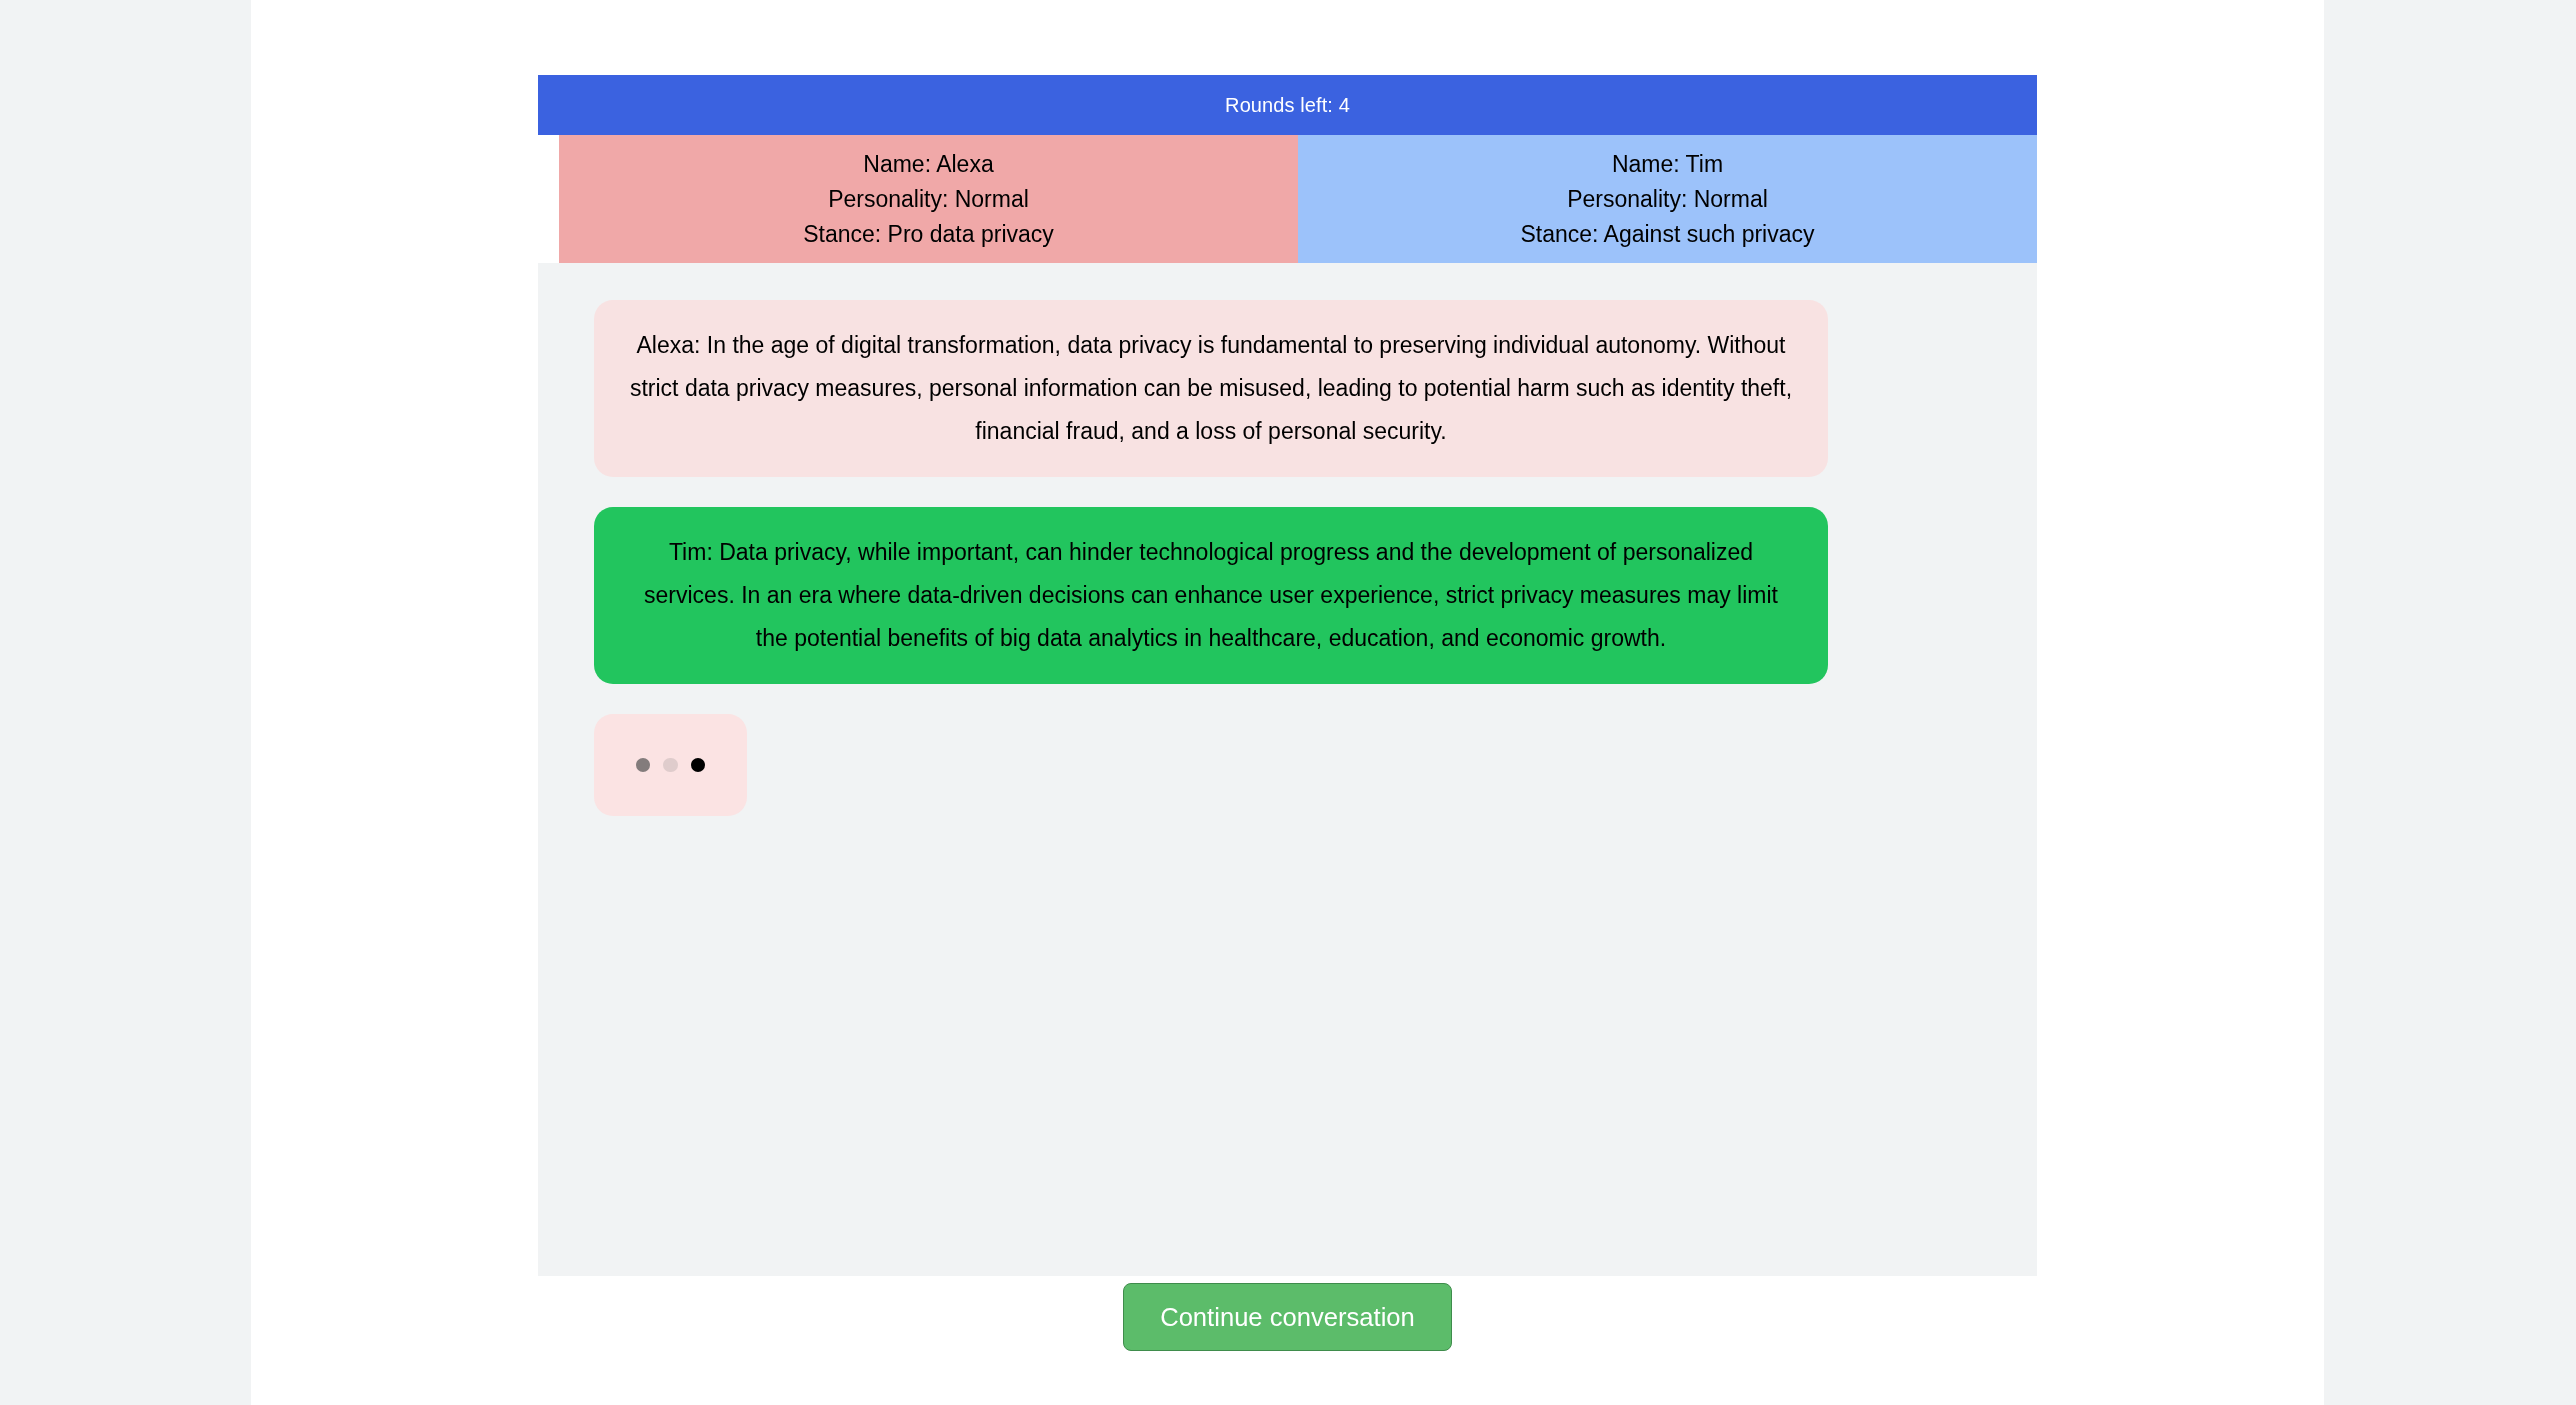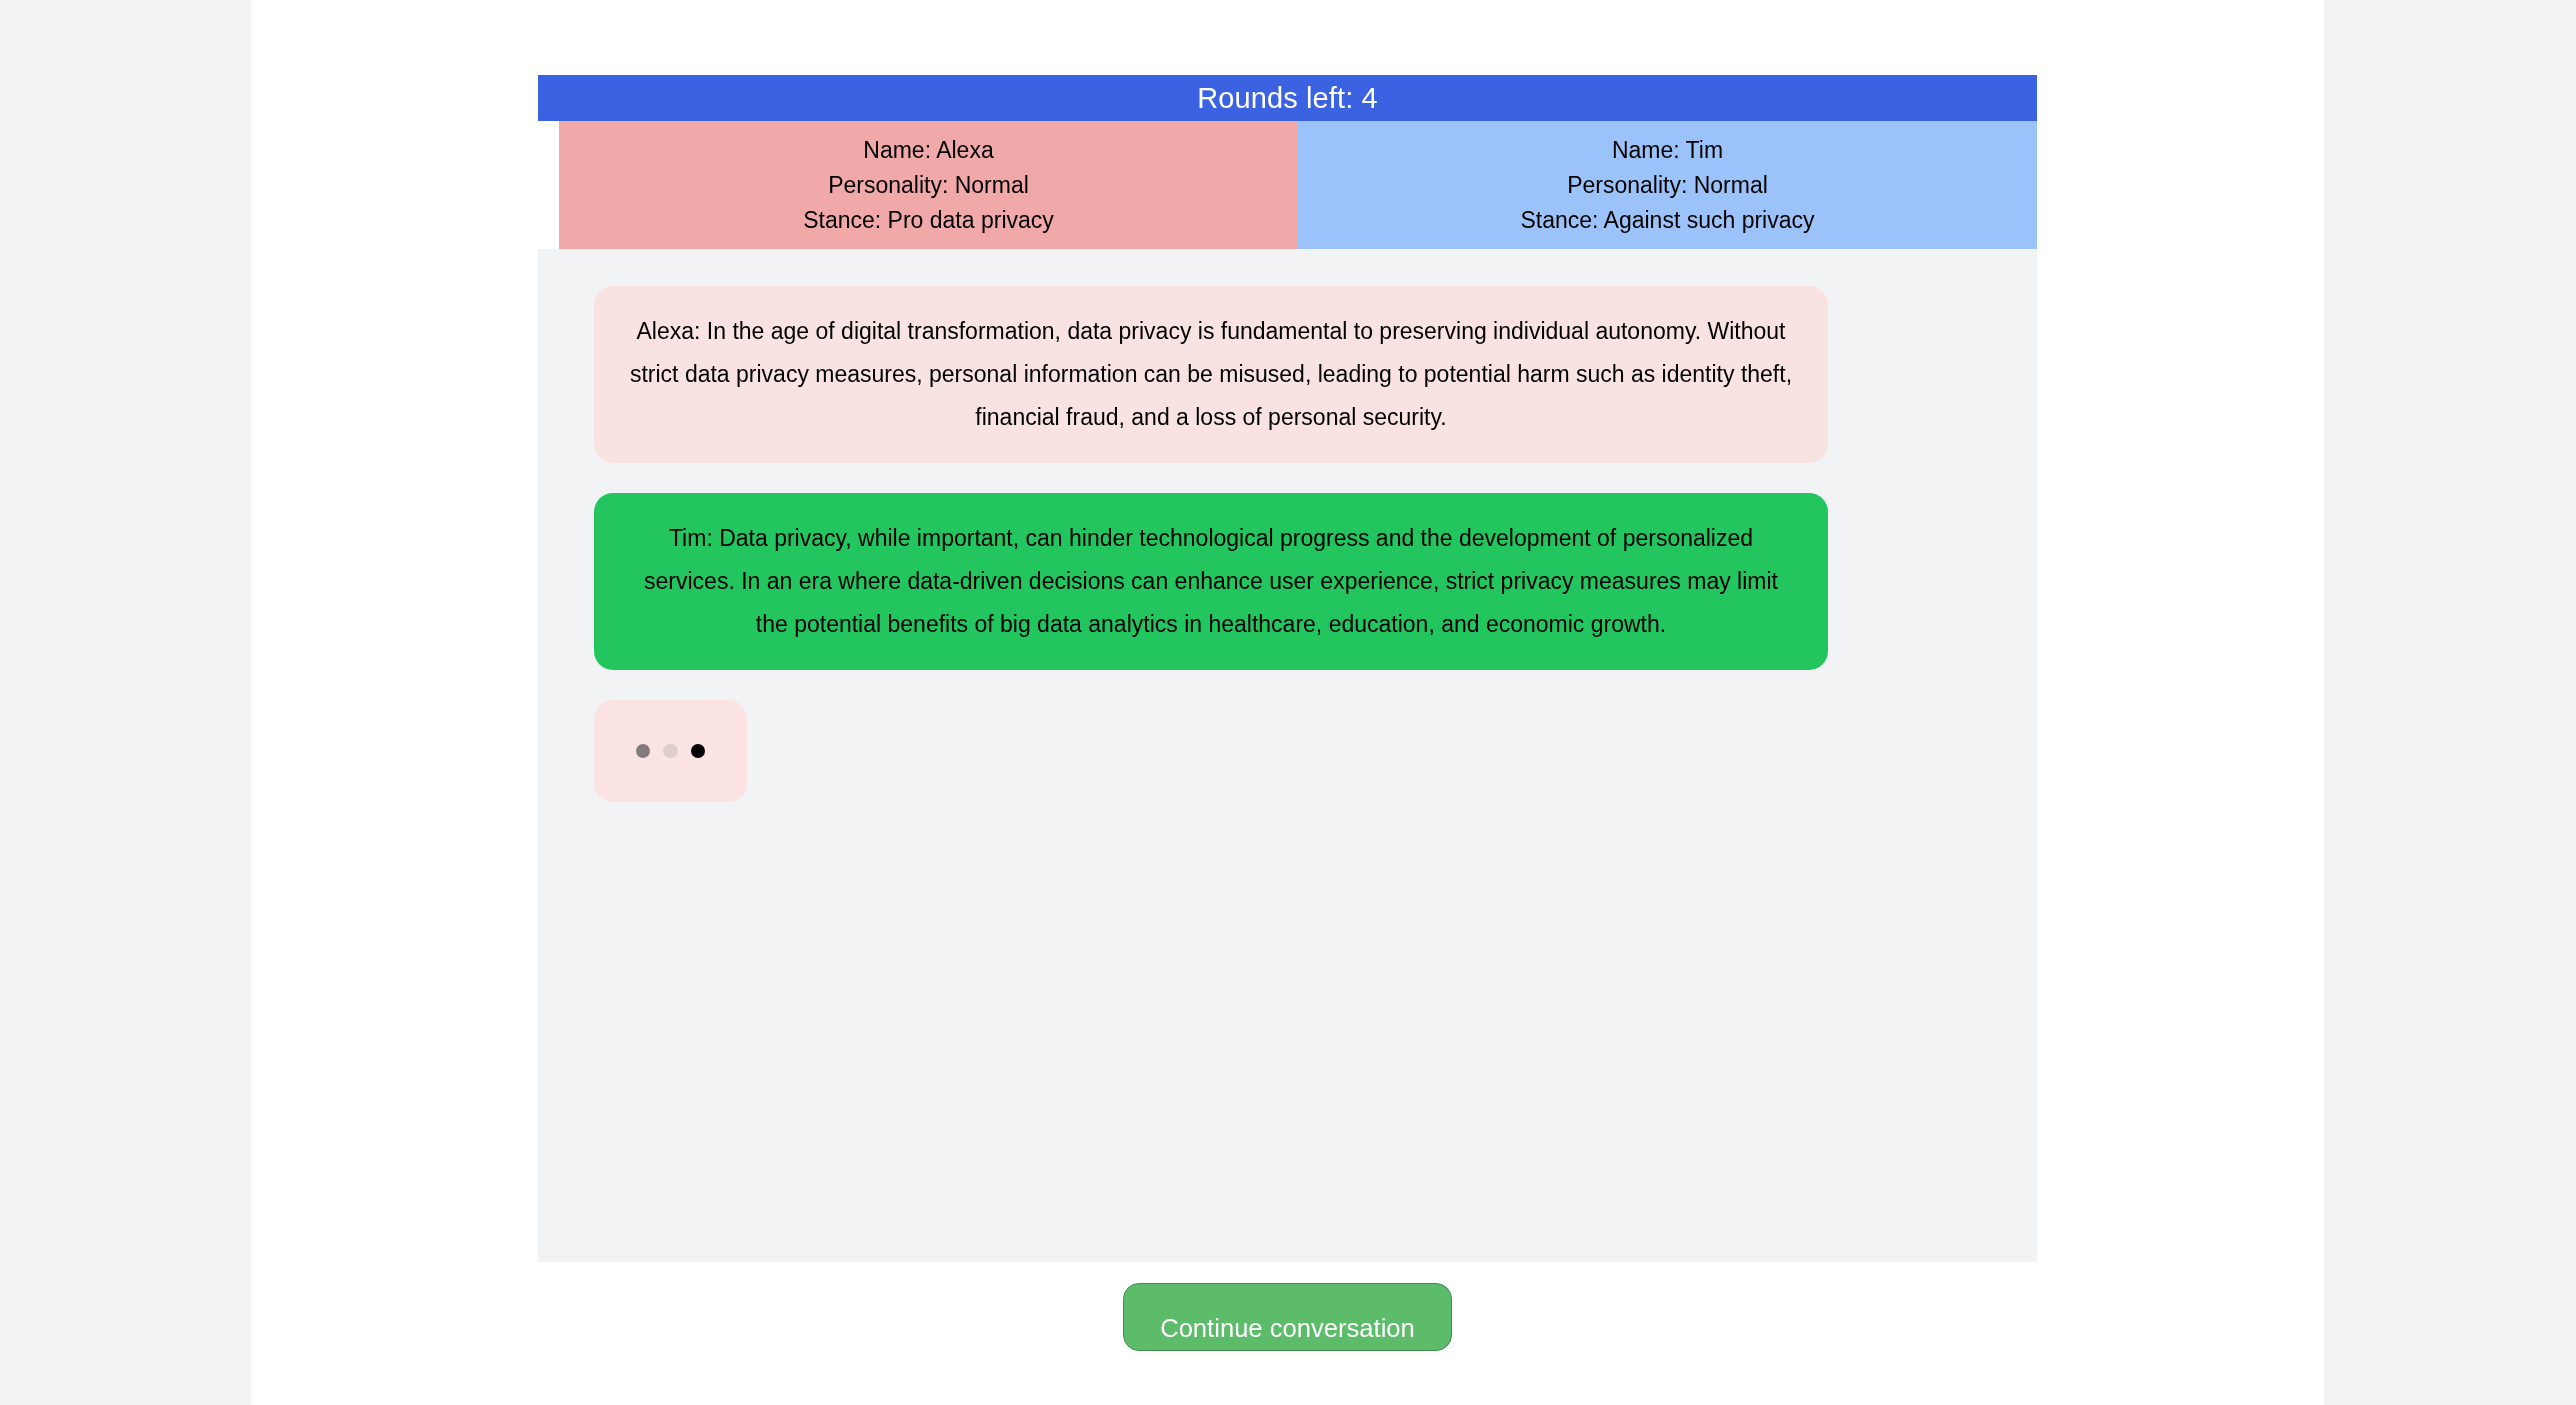--- a/index.html
+++ b/index.html
@@ -28,27 +28,27 @@
   .app {
     position: absolute;
     left: 287px;      
     top: 75px;
     width: 1499px;
     height: 1184px;
   }
 
   
   .rounds-bar {
-    height: 46px;
+    height: 60px;
     background: #3B62E0;
     color: #ffffff;
     display: flex;
     align-items: center;
     justify-content: center;
-    font-size: 29px;
+    font-size: 20px;
     line-height: 1;
     letter-spacing: 0.1px;
   }
 
   
   .debaters {
     display: flex;
     height: 128px;
     padding-left: 21px;
   }
@@ -115,25 +115,25 @@
     position: absolute;
     left: 287px;
     top: 1283px;
     width: 1499px;
     display: flex;
     justify-content: center;
   }
   .continue-btn {
     background: #5CBC6A;
     border: 1.7px solid #3F8C4C;
-    border-radius: 16px;
+    border-radius: 8px;
     color: #ffffff;
     font-family: "Liberation Sans", sans-serif;
     font-size: 25.6px;
-    padding: 12px 36px;
+    padding: 0 36px;
     height: 68px;
     line-height: 65px;
     cursor: pointer;
     white-space: nowrap;
   }
 </style>
 </head>
 <body>
 
 <div class="page-card">

